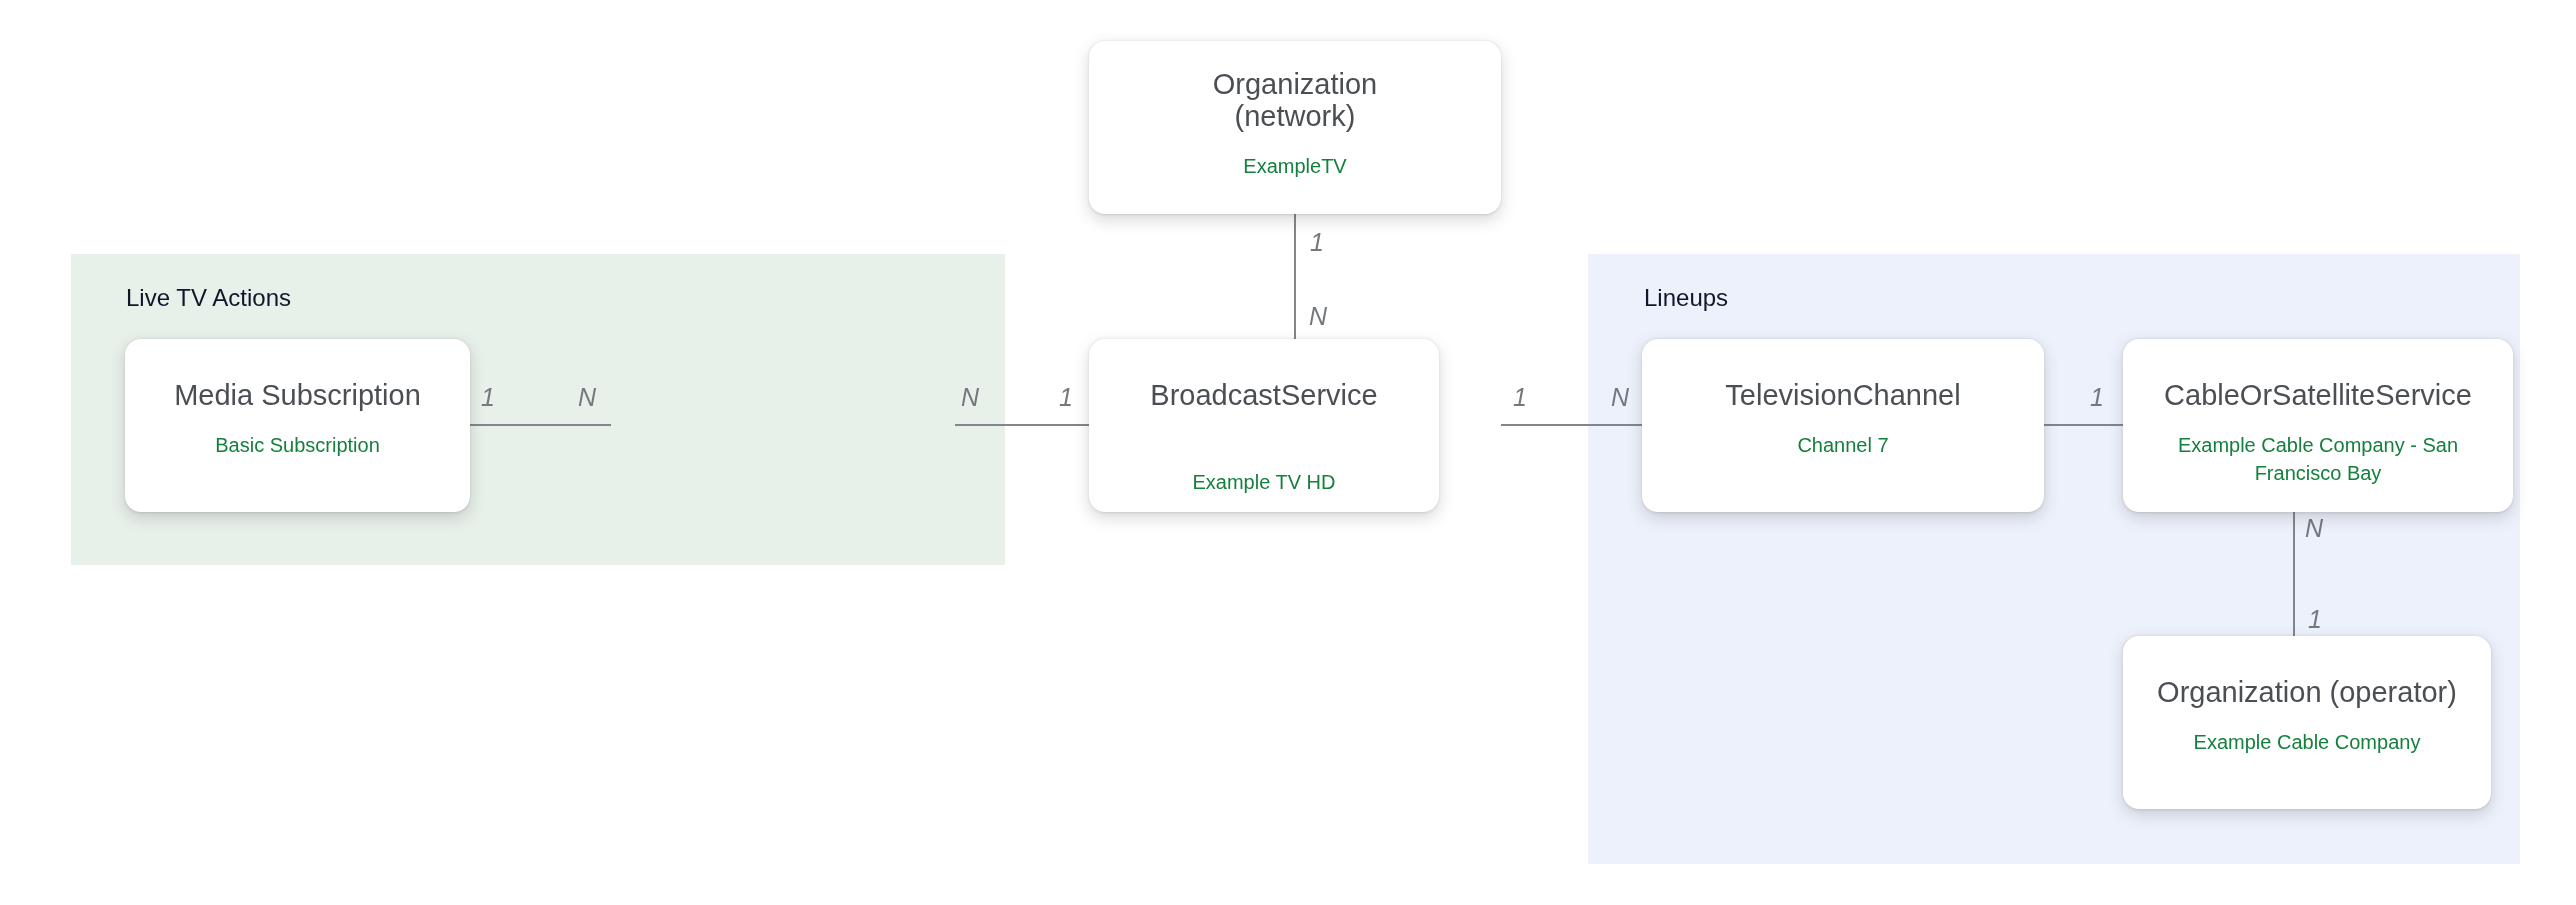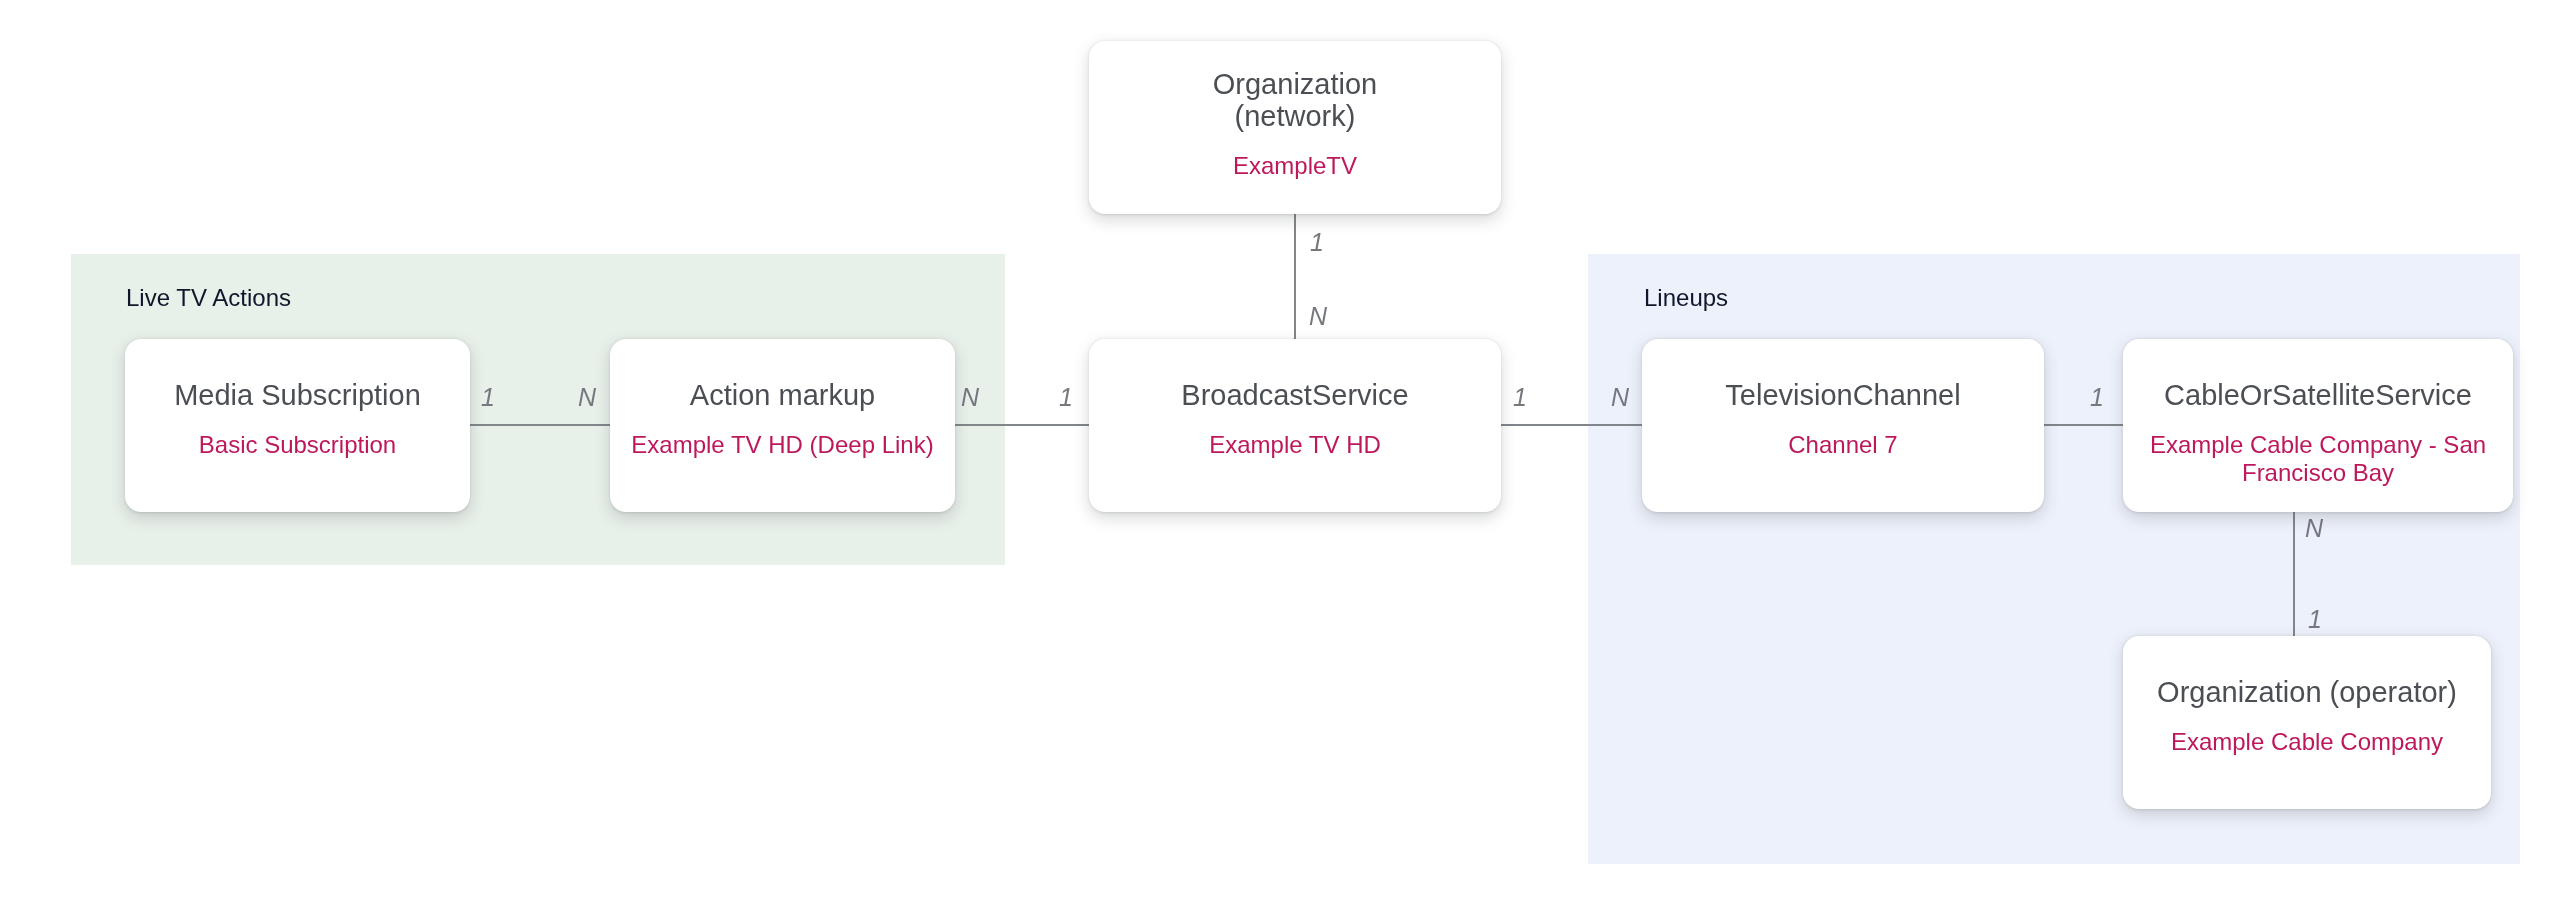--- a/index.html
+++ b/index.html
@@ -72,28 +72,28 @@
     padding: 40px 16px 0 16px;
   }
   .node-title {
     font-size: 29px;
     line-height: 32px;
     color: #4b4f54;
     white-space: pre-line;
   }
   .node-sub {
     margin-top: 20.3px;
-    font-size: 24px;
+    font-size: 20px;
     line-height: 28px;
-    color: #be185d;
+    color: #15803d;
   }
   .n-network   { left: 1089px; top: 41px;  width: 412px; padding-top: 26.5px; }
   .n-media     { left: 125px;  top: 339px; width: 345px; }
   .n-action    { left: 610px;  top: 339px; width: 345px; }
-  .n-broadcast { left: 1089px; top: 339px; width: 412px; }
+  .n-broadcast { left: 1089px; top: 339px; width: 350px; gap: 37px; }
   .n-channel   { left: 1642px; top: 339px; width: 402px; }
   .n-cable     { left: 2123px; top: 339px; width: 390px; }
   .n-operator  { left: 2123px; top: 636px; width: 368px; }
 </style>
 </head>
 <body>
 
 <div class="canvas">
 
   <div class="region region--green"></div>
@@ -126,24 +126,20 @@
     <div class="node-title">Organization
 (network)</div>
     <div class="node-sub">ExampleTV</div>
   </div>
 
   <div class="node n-media">
     <div class="node-title">Media Subscription</div>
     <div class="node-sub">Basic Subscription</div>
   </div>
 
-  <div class="node n-action">
-    <div class="node-title">Action markup</div>
-    <div class="node-sub">Example TV HD (Deep Link)</div>
-  </div>
 
   <div class="node n-broadcast">
     <div class="node-title">BroadcastService</div>
     <div class="node-sub">Example TV HD</div>
   </div>
 
   <div class="node n-channel">
     <div class="node-title">TelevisionChannel</div>
     <div class="node-sub">Channel 7</div>
   </div>

